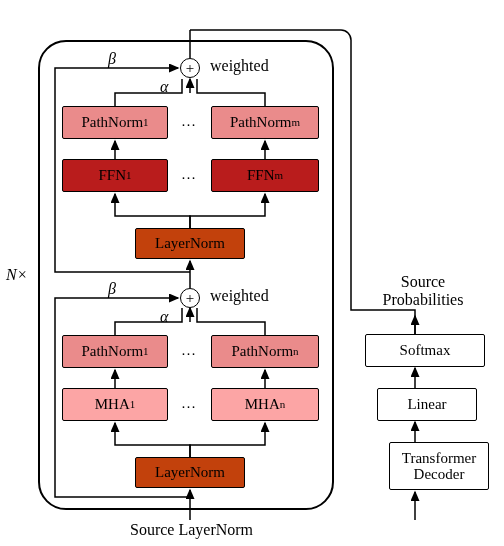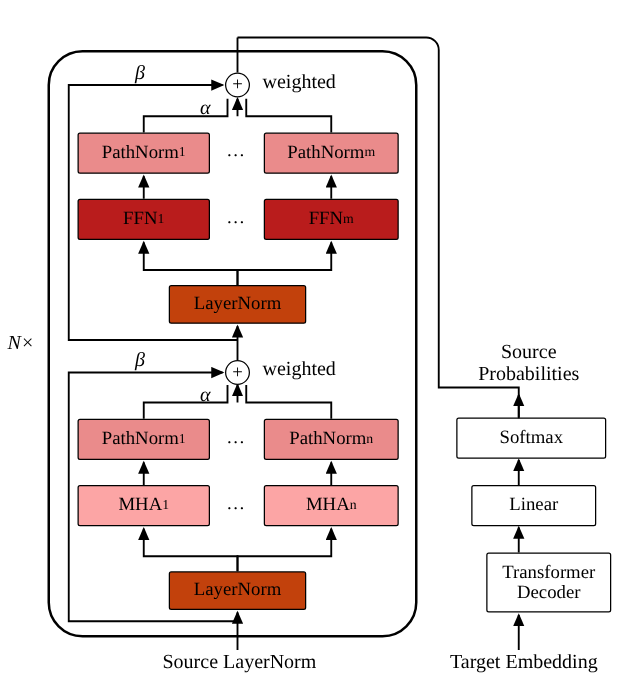--- a/index.html
+++ b/index.html
@@ -185,15 +185,14 @@
   <div class="box orange" style="left:135px; top:457px; width:110px; height:31px;">LayerNorm</div>
 
   <div class="label" style="left:130px; top:521px;">Source LayerNorm</div>
 
   <div class="label" style="left:378px; top:273px; text-align:center; width:90px; white-space:pre-line;"><span>Source
 Probabilities</span></div>
   <div class="box" style="left:365px; top:334px; width:120px; height:33px;">Softmax</div>
   <div class="box" style="left:365px; top:388px; width:100px; height:33px;margin-left:12px;">Linear</div>
   <div class="box" style="left:365px; top:442px; width:100px; height:48px; white-space:pre-line;margin-left:24px;"><span>Transformer
 Decoder</span></div>
-  <div class="label" style="left:360px; top:521px;">Target Embedding</div>
 
 </div>
 
 </body></html>

